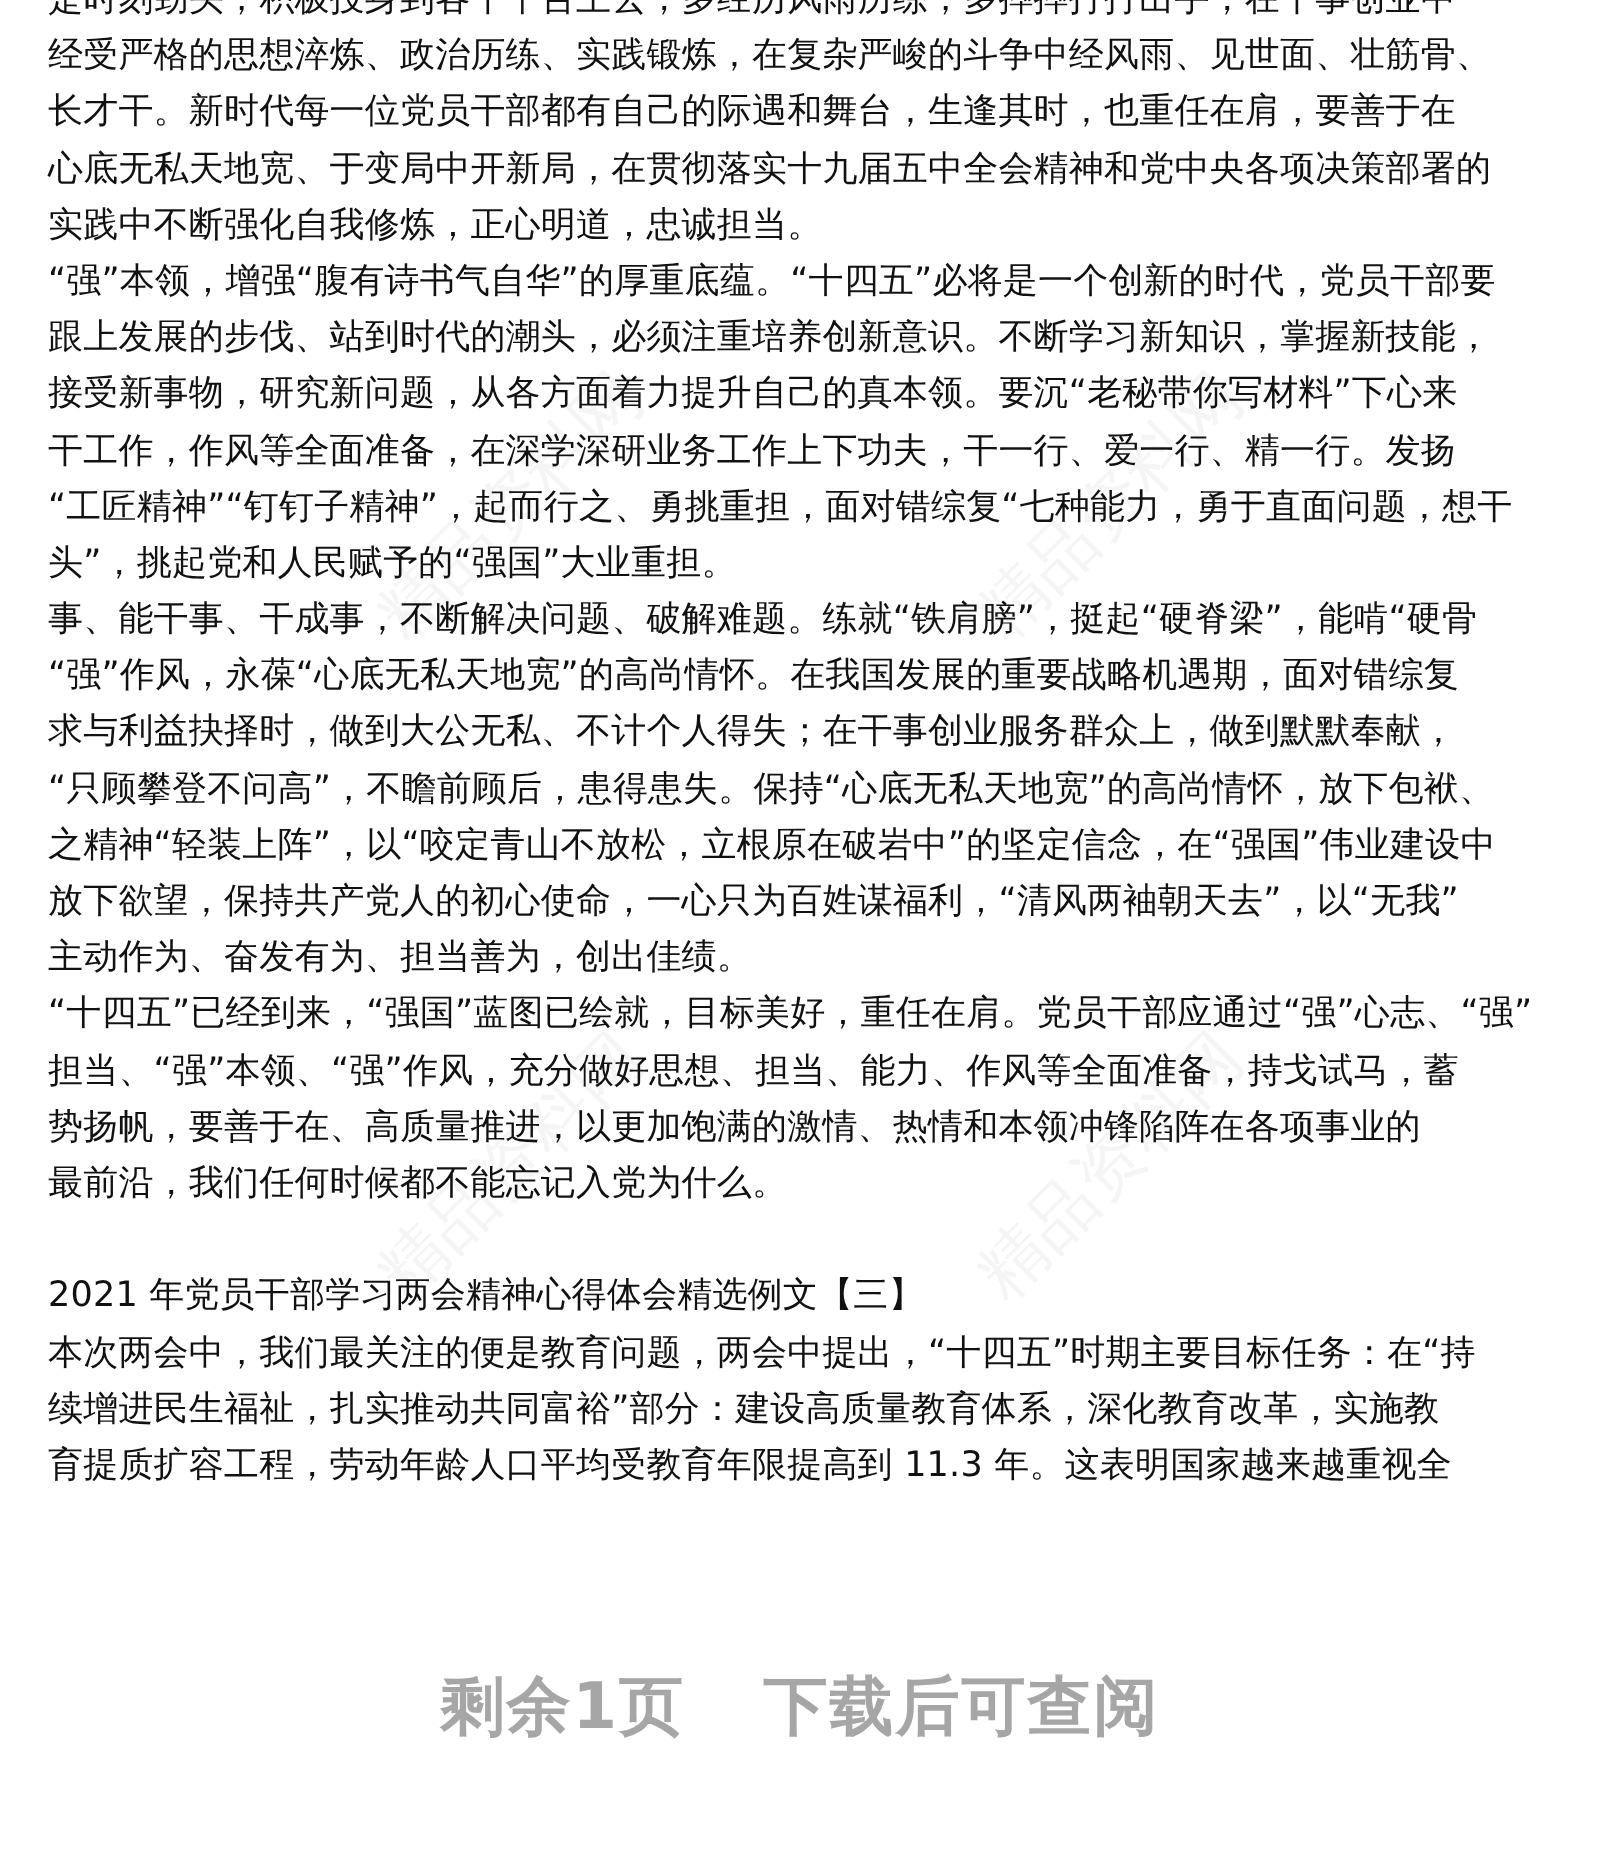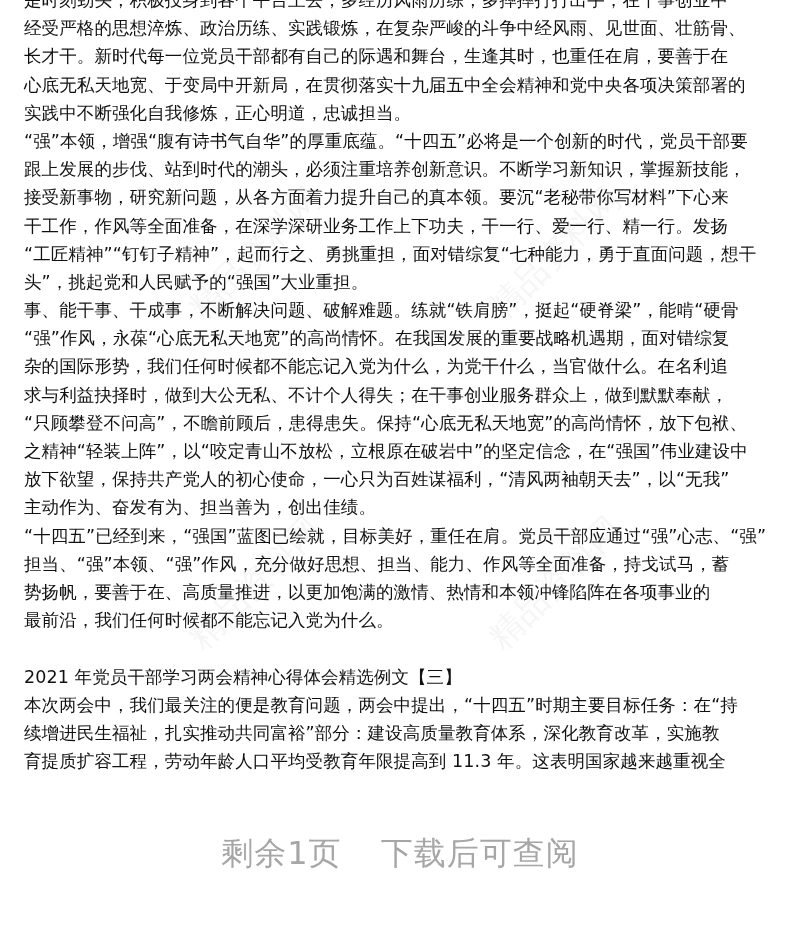--- a/index.html
+++ b/index.html
@@ -3,21 +3,21 @@
 <meta charset="utf-8">
 <style>
   html, body { margin:0; padding:0; background:#ffffff; }
   body { width:800px; height:930px; overflow:hidden; position:relative;
          font-family:"DejaVu Sans", "Liberation Sans", sans-serif; color:#111; }
   .doc { position:absolute; left:24px; top:-14px; width:760px; }
   .line { font-size:17.5px; line-height:28.2px; height:28.2px; white-space:nowrap; letter-spacing:0.1px; }
   .blank { height:28.2px; }
   .more { position:absolute; left:0; top:832px; width:800px; text-align:center;
           font-size:32px; color:#a6a6a6; letter-spacing:1px; }
-  .more span { margin:0 14px; }
+  .more span { margin:0 14px;font-weight:bold; }
   .wm { position:absolute; color:rgba(120,120,120,0.07); font-size:34px; transform:rotate(-45deg);
         white-space:nowrap; pointer-events:none; }
 </style>
 </head>
 <body>
 
 <div class="wm" style="left:170px;top:230px;">精品资料网</div>
 <div class="wm" style="left:470px;top:230px;">精品资料网</div>
 <div class="wm" style="left:170px;top:560px;">精品资料网</div>
 <div class="wm" style="left:470px;top:560px;">精品资料网</div>
@@ -29,21 +29,20 @@
   <div class="line">心底无私天地宽、于变局中开新局，在贯彻落实十九届五中全会精神和党中央各项决策部署的</div>
   <div class="line">实践中不断强化自我修炼，正心明道，忠诚担当。</div>
   <div class="line">“强”本领，增强“腹有诗书气自华”的厚重底蕴。“十四五”必将是一个创新的时代，党员干部要</div>
   <div class="line">跟上发展的步伐、站到时代的潮头，必须注重培养创新意识。不断学习新知识，掌握新技能，</div>
   <div class="line">接受新事物，研究新问题，从各方面着力提升自己的真本领。要沉“老秘带你写材料”下心来</div>
   <div class="line">干工作，作风等全面准备，在深学深研业务工作上下功夫，干一行、爱一行、精一行。发扬</div>
   <div class="line">“工匠精神”“钉钉子精神”，起而行之、勇挑重担，面对错综复“七种能力，勇于直面问题，想干</div>
   <div class="line">头”，挑起党和人民赋予的“强国”大业重担。</div>
   <div class="line">事、能干事、干成事，不断解决问题、破解难题。练就“铁肩膀”，挺起“硬脊梁”，能啃“硬骨</div>
   <div class="line">“强”作风，永葆“心底无私天地宽”的高尚情怀。在我国发展的重要战略机遇期，面对错综复</div>
-  <div class="line">杂的国际形势，我们任何时候都不能忘记入党为什么，为党干什么，当官做什么。在名利追</div>
   <div class="line">求与利益抉择时，做到大公无私、不计个人得失；在干事创业服务群众上，做到默默奉献，</div>
   <div class="line">“只顾攀登不问高”，不瞻前顾后，患得患失。保持“心底无私天地宽”的高尚情怀，放下包袱、</div>
   <div class="line">之精神“轻装上阵”，以“咬定青山不放松，立根原在破岩中”的坚定信念，在“强国”伟业建设中</div>
   <div class="line">放下欲望，保持共产党人的初心使命，一心只为百姓谋福利，“清风两袖朝天去”，以“无我”</div>
   <div class="line">主动作为、奋发有为、担当善为，创出佳绩。</div>
   <div class="line">“十四五”已经到来，“强国”蓝图已绘就，目标美好，重任在肩。党员干部应通过“强”心志、“强”</div>
   <div class="line">担当、“强”本领、“强”作风，充分做好思想、担当、能力、作风等全面准备，持戈试马，蓄</div>
   <div class="line">势扬帆，要善于在、高质量推进，以更加饱满的激情、热情和本领冲锋陷阵在各项事业的</div>
   <div class="line">最前沿，我们任何时候都不能忘记入党为什么。</div>
   <div class="blank"></div>

